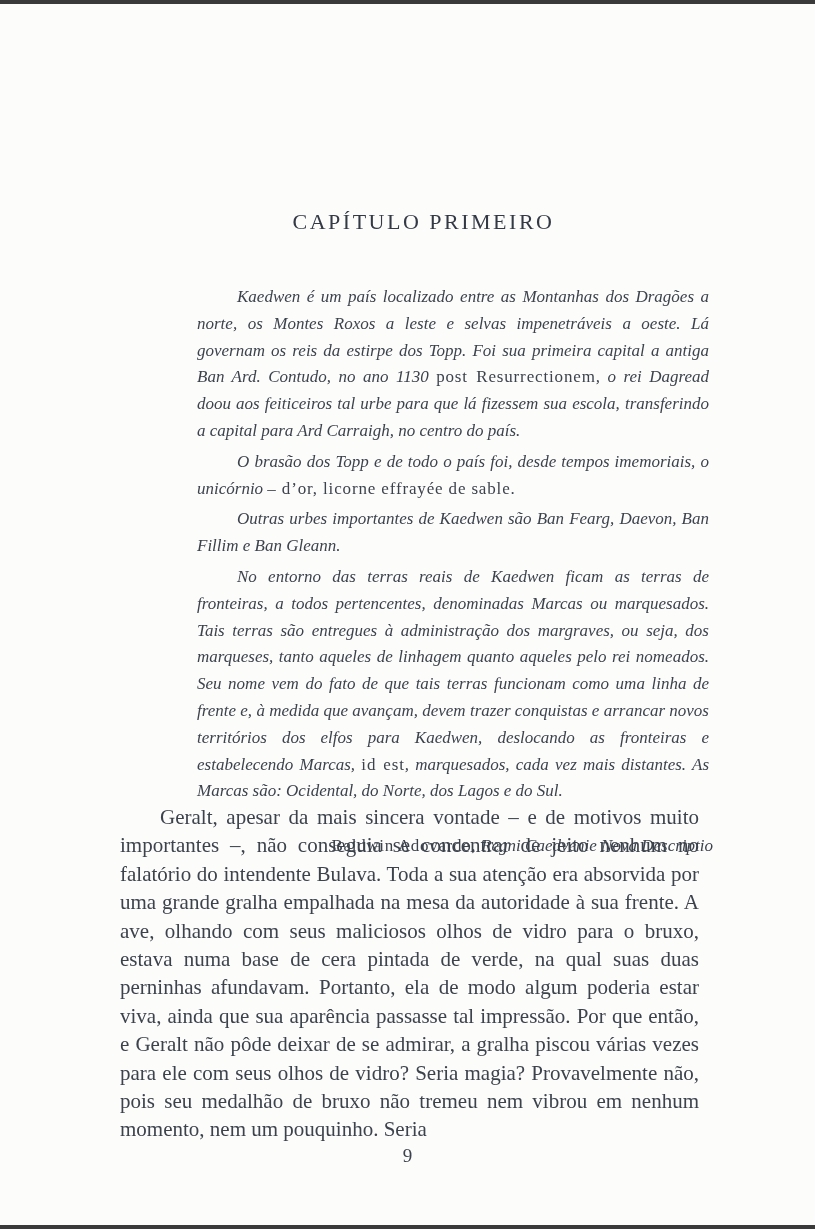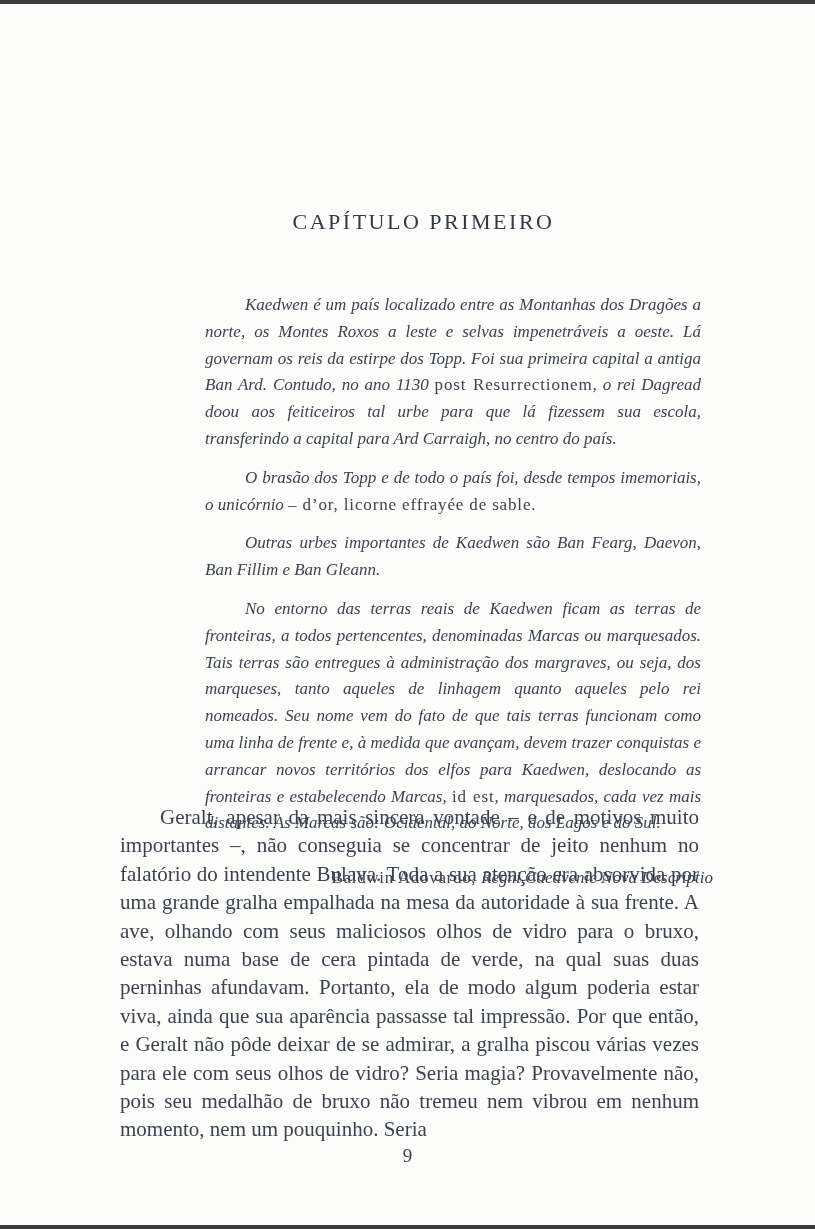--- a/index.html
+++ b/index.html
@@ -38,21 +38,21 @@
   .epigraph {
     position: absolute;
     top: 280px;
     left: 193px;
     width: 520px;
     font-size: 17px;
     line-height: 26.8px;
     text-align: justify;
   }
   .epigraph p {
-    margin: 12px;
+    margin: 4px;
     text-indent: 40px;
   }
   .seg-it { font-style: italic; }
   .seg-rm { font-style: normal; letter-spacing: 0.05em; }
 
   .attribution {
     margin-top: 28px;
     text-align: right;
     font-size: 17px;
   }

